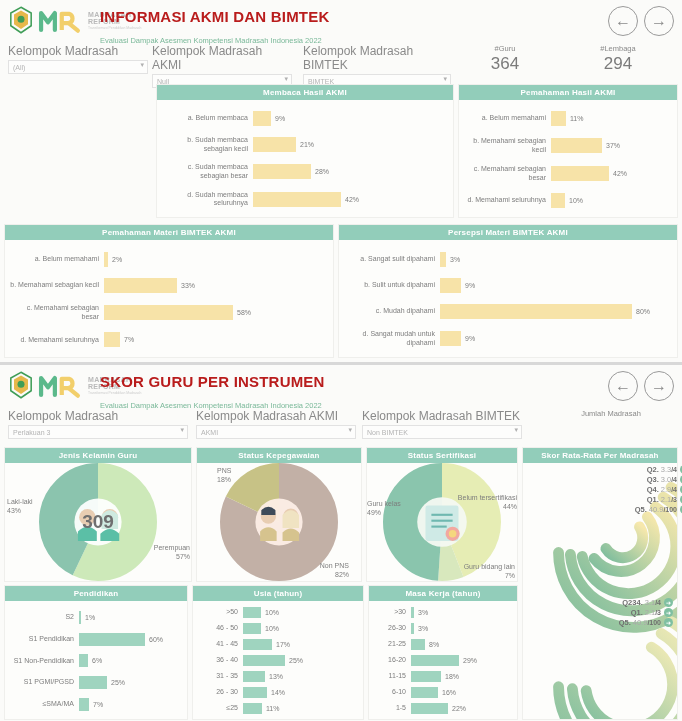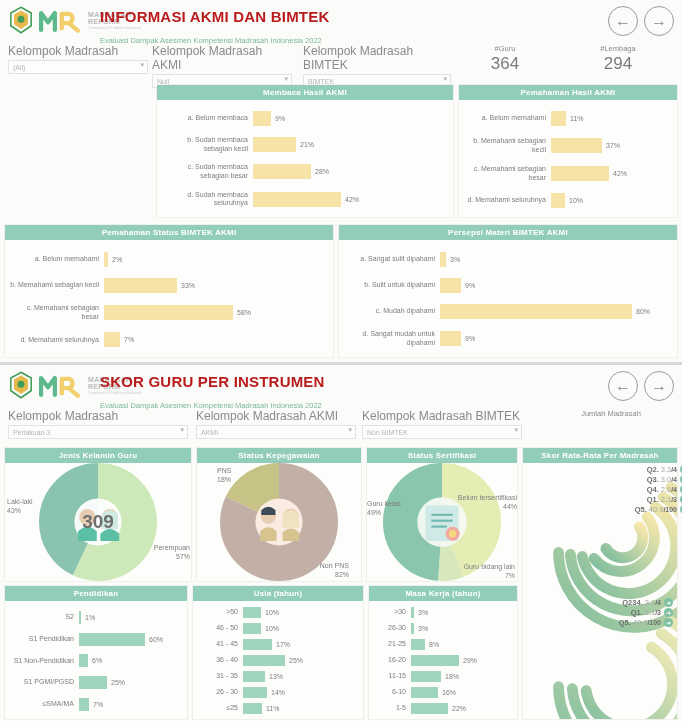--- a/index.html
+++ b/index.html
@@ -192,21 +192,21 @@
         <div class="brow">
           <div class="blabel" style="width:88px;">d. Memahami seluruhnya</div>
           <div class="bbar" style="width:14px;"></div>
           <div class="bval">10%</div>
         </div>
       </div>
     </div>
   </div>
 
   <div class="panel" style="left:4px;top:224px;width:330px;height:134px;">
-    <div class="ptitle">Pemahaman Status BIMTEK AKMI</div>
+    <div class="ptitle">Pemahaman Materi BIMTEK AKMI</div>
     <div class="pbody">
       <div class="bars">
         <div class="brow">
           <div class="blabel" style="width:95px;">a. Belum memahami</div>
           <div class="bbar" style="width:4px;"></div>
           <div class="bval">2%</div>
         </div>
         <div class="brow">
           <div class="blabel" style="width:95px;">b. Memahami sebagian kecil</div>
           <div class="bbar" style="width:73px;"></div>

